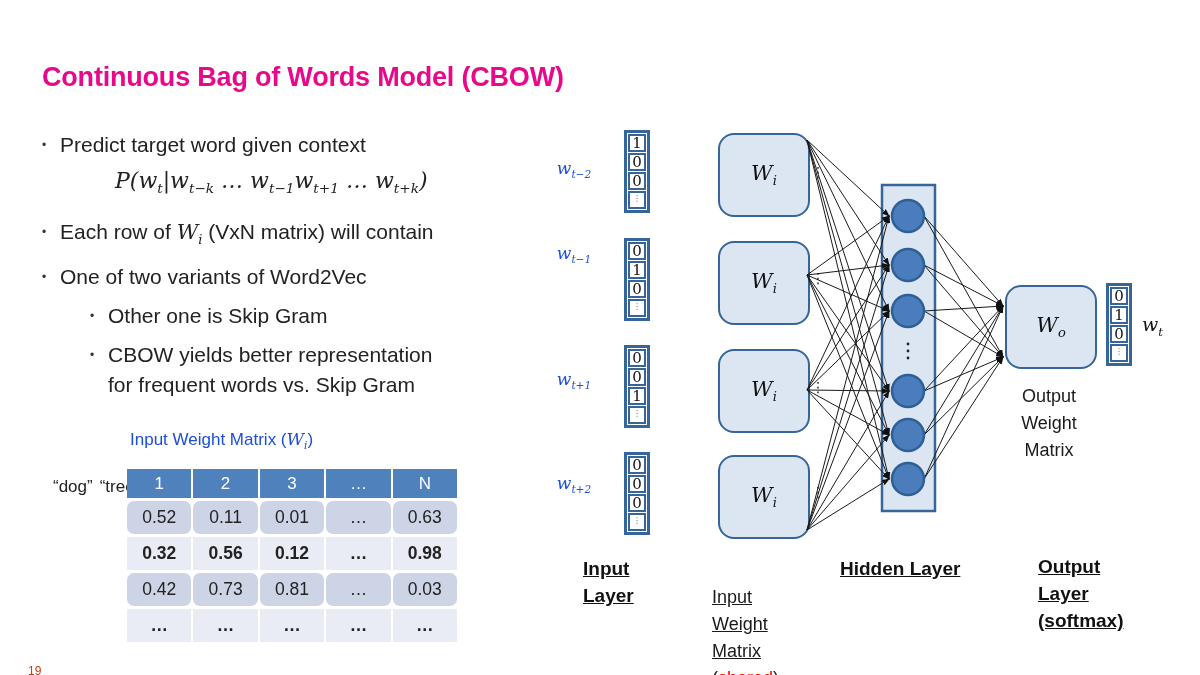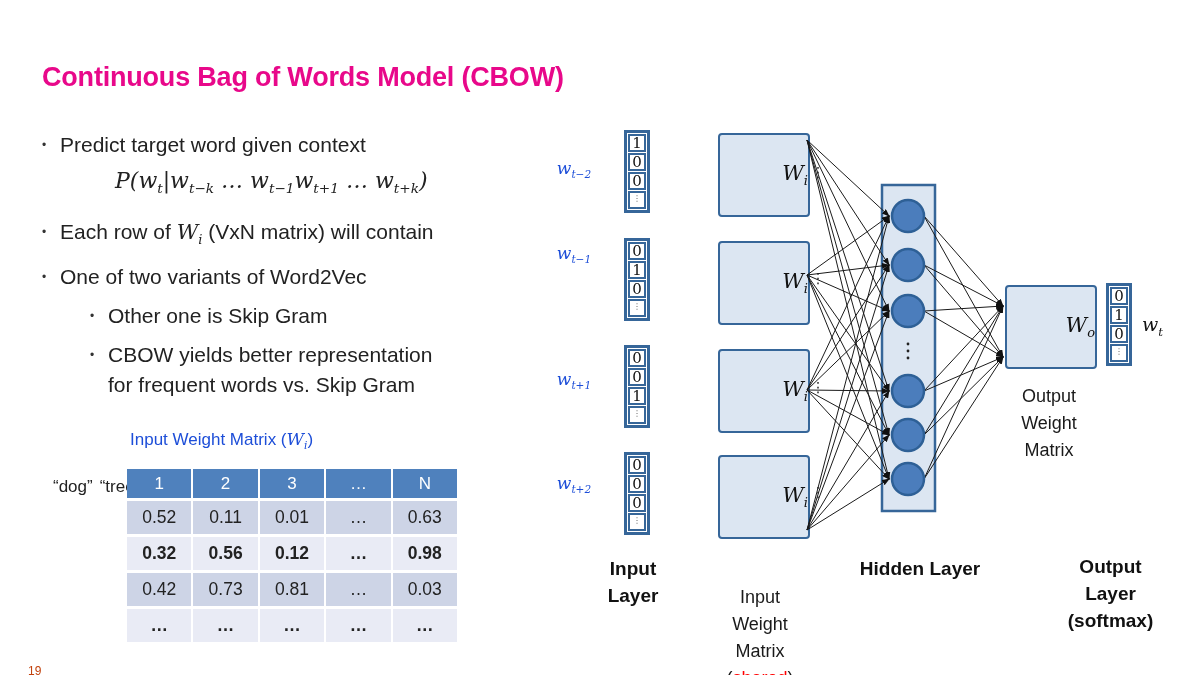--- a/index.html
+++ b/index.html
@@ -27,40 +27,40 @@
   .tbl-flex{display:flex;margin-top:13px;}
   .rlabels{width:74px;display:flex;flex-direction:row;}
   .rspacer{height:32px;}
   .rlabel{height:36px;display:flex;align-items:center;justify-content:flex-end;
           padding-right:7px;font-size:17px;color:#222;}
   .tbl{width:330px;}
   .trow{display:grid;grid-template-columns:repeat(5,1fr);column-gap:2px;margin-bottom:3px;}
   .hcell{height:29px;background:var(--c-thead,#4F81BD);color:#fff;font-size:17px;
          display:flex;align-items:center;justify-content:center;}
   .dcell{height:33px;font-size:17.5px;color:#222;display:flex;align-items:center;justify-content:center;}
-  .rowA .dcell{background:var(--c-rowA,#CDD4E6);}
+  .rowA .dcell{background:var(--c-rowA,#CDD4E6);border-radius:7px;}
   .rowB .dcell{background:var(--c-rowB,#E9EBF5);font-weight:bold;}
 
   
   .netsvg{position:absolute;left:0;top:0;width:1200px;height:675px;pointer-events:none;}
   .veclabel{position:absolute;width:58px;text-align:center;font-size:17px;color:#1d4ed8;}
   .vec{position:absolute;width:20px;background:#fff;border:3px solid var(--c-border,#366699);}
   .vcell{width:14px;height:14px;border:2px solid var(--c-border,#366699);margin:1px auto;
          text-align:center;line-height:14px;font-size:15px;color:#111;
          font-family:"DejaVu Serif","Liberation Serif",serif;background:#fff;}
   .vcell.dots{font-size:8px;color:#555;line-height:12px;}
   .wbox{position:absolute;width:88px;height:80px;border:2.5px solid var(--c-border,#366699);
-        border-radius:4px;background:var(--c-fill,#DCE6F2);
-        display:flex;align-items:center;justify-content:flex-end;}
+        border-radius:16px;background:var(--c-fill,#DCE6F2);
+        display:flex;align-items:center;justify-content:center;}
   .boxlabel{font-size:21px;color:#111;}
   .vdots{position:absolute;font-size:14px;color:#222;line-height:1;}
   .wt-label{position:absolute;left:1142px;top:293px;font-size:19px;color:#111;}
   .ow-text{position:absolute;left:1003px;top:363px;width:92px;text-align:center;
            font-size:18px;line-height:27px;color:#1a1a1a;white-space:pre-line;}
-  .cap{position:absolute;text-align:center;white-space:pre-line;color:#111;}
+  .cap{position:absolute;white-space:pre-line;color:#111;text-decoration:underline;}
   .capbold{font-weight:bold;font-size:19px;line-height:27px;}
   .capreg{font-size:18px;line-height:27px;color:#1a1a1a;}
   .cap-input{left:583px;top:535px;width:100px;}
   .cap-iw{left:712px;top:537px;width:96px;}
   .cap-hidden{left:840px;top:535px;width:160px;}
   .cap-output{left:1038px;top:533px;width:145px;}
 
   .pagenum{position:absolute;left:28px;top:644px;font-size:12px;color:#c2410c;}
   .bottombar{position:absolute;left:0;bottom:0;width:1200px;height:7px;background:var(--c-bar,#1F3864);}
 </style>

